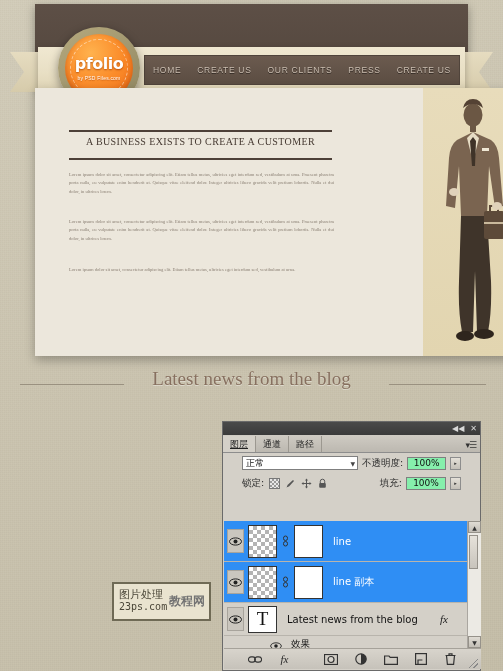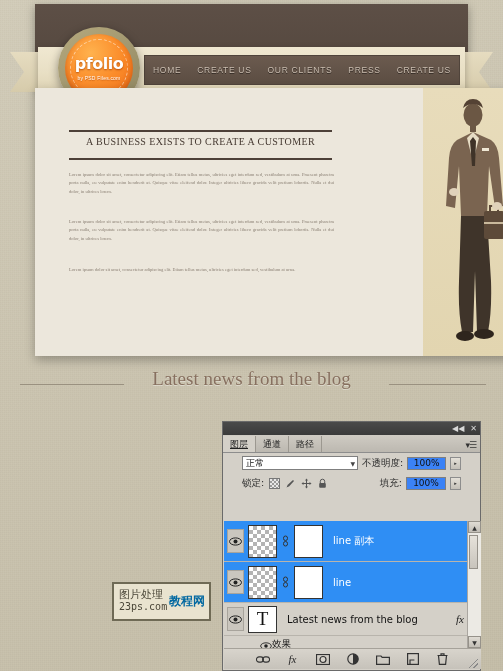--- a/index.html
+++ b/index.html
@@ -91,21 +91,21 @@
     font-family:"Liberation Serif",serif;font-size:19px;color:#87705f;
     text-shadow:0 1px 0 rgba(255,255,255,.4);}
 
   
   #watermark{position:absolute;left:112px;top:582px;width:99px;height:39px;
     background:#e9e3cf;border:2px solid #6f6a55;box-sizing:border-box;}
   #wm-a{position:absolute;left:5px;top:3px;font-size:11px;color:#4a4638;
     font-family:"DejaVu Sans",sans-serif;letter-spacing:0;}
   #wm-b{position:absolute;left:5px;top:17px;font-size:10px;color:#4a4638;
     font-family:"DejaVu Sans Mono",monospace;}
-  #wm-c{position:absolute;left:55px;top:9px;font-size:12px;color:#0369a1;
+  #wm-c{position:absolute;left:55px;top:9px;font-size:12px;color:#737373;
     font-family:Liberation Serif, serif;font-weight:bold;}
 
   
   #ps{position:absolute;left:222px;top:421px;width:259px;height:250px;
     background:#d4d0c8;border:1px solid #6a6a6a;box-sizing:border-box;
     font-family:"DejaVu Sans",sans-serif;}
   #ps-titlebar{height:13px;background:linear-gradient(180deg,#4a4a4a,#3a3a3a);
     display:flex;align-items:center;justify-content:flex-end;padding-right:3px;gap:6px;}
   .ps-tb-icon{color:#d8d8d8;font-size:8px;line-height:1;cursor:pointer;}
 
@@ -117,21 +117,21 @@
   #ps-menu-btn{position:absolute;right:4px;bottom:2px;font-size:9px;color:#333;cursor:pointer;
     letter-spacing:-1px;}
 
   .ps-row{display:flex;align-items:center;height:20px;padding:0 19px;gap:4px;
     background:#d4d0c8;}
   .ps-label{font-size:9.5px;color:#2a2a2a;white-space:nowrap;}
   #blend-select{flex:0 0 116px;height:14px;background:#fff;border:1px solid #7f7f7f;
     display:flex;align-items:center;justify-content:space-between;padding:0 2px 0 3px;
     font-size:9px;color:#111;cursor:pointer;box-sizing:border-box;}
   .caret{font-size:6px;color:#444;}
-  .ps-numbox{width:40px;height:13px;background:#3b82f6;border:1px solid #7f7f7f;
+  .ps-numbox{width:40px;height:13px;background:#86efac;border:1px solid #7f7f7f;
     font-size:9px;color:#111;display:flex;align-items:center;justify-content:center;
     box-sizing:border-box;cursor:text;}
   .ps-stepper{width:11px;height:13px;background:linear-gradient(180deg,#e4e0d8,#c4c0b8);
     border:1px solid #8d8d8d;display:flex;align-items:center;justify-content:center;
     font-size:5px;color:#333;cursor:pointer;box-sizing:border-box;}
 
   .lockicon{width:12px;height:12px;display:flex;align-items:center;justify-content:center;
     cursor:pointer;}
   .checker{width:9px;height:9px;
     background-image:linear-gradient(45deg,#9a9a9a 25%,transparent 25%,transparent 75%,#9a9a9a 75%),
@@ -150,22 +150,22 @@
   .thumb{width:29px;height:33px;border:1px solid #333;box-sizing:border-box;background:#fff;}
   .thumb.chk{background-image:linear-gradient(45deg,#b4b4b4 25%,transparent 25%,transparent 75%,#b4b4b4 75%),
                      linear-gradient(45deg,#b4b4b4 25%,#fff 25%,#fff 75%,#b4b4b4 75%);
     background-size:8px 8px;background-position:0 0,4px 4px;}
   .thumb.txt{display:flex;align-items:center;justify-content:center;
     font-family:"Liberation Serif",serif;font-size:19px;color:#111;}
   .linkchain{width:9px;display:flex;align-items:center;justify-content:center;}
   .lname{font-size:10px;color:#111;flex:1;margin-left:6px;white-space:nowrap;}
   .layer.sel .lname{color:#fff;}
   .fx{font-family:"Liberation Serif",serif;font-style:italic;font-size:11px;color:#222;
-    margin-right:0;}
-  .sublayer{display:flex;align-items:center;height:17px;padding-left:36px;gap:0;
+    margin-right:16px;}
+  .sublayer{display:flex;align-items:center;height:17px;padding-left:46px;gap:9px;
     border-bottom:1px solid #c4c0b8;}
   .sublayer .snm{font-size:9.5px;color:#111;}
 
   #ps-scroll{width:13px;background:#d4d0c8;border-left:1px solid #aaa6a0;
     display:flex;flex-direction:column;}
   .sbtn{height:12px;background:linear-gradient(180deg,#e0dcd4,#c2beb6);
     border:1px solid #96928a;box-sizing:border-box;display:flex;align-items:center;
     justify-content:center;font-size:6px;color:#333;cursor:pointer;}
   #sb-track{flex:1;background:#eceae4;position:relative;}
   #sb-thumb{position:absolute;left:1px;top:2px;width:9px;height:34px;
@@ -313,39 +313,39 @@
             </svg>
         </span>
         <span class="thumb chk"></span>
         <span class="linkchain">
           <svg width="7" height="12" viewBox="0 0 7 12">
               <rect x="1.5" y="1" width="4" height="4.5" rx="2" fill="none" stroke="#333" stroke-width="1"></rect>
               <rect x="1.5" y="6.5" width="4" height="4.5" rx="2" fill="none" stroke="#333" stroke-width="1"></rect>
             </svg>
         </span>
         <span class="thumb"></span>
-        <span class="lname">line 副本</span>
+        <span class="lname">line</span>
       </div>
 
       <div class="layer sel">
         <span class="eye">
           <svg width="13" height="9" viewBox="0 0 13 9">
               <ellipse cx="6.5" cy="4.5" rx="6" ry="3.6" fill="none" stroke="#222" stroke-width="1"></ellipse>
               <circle cx="6.5" cy="4.5" r="2" fill="#222"></circle>
             </svg>
         </span>
         <span class="thumb chk"></span>
         <span class="linkchain">
           <svg width="7" height="12" viewBox="0 0 7 12">
               <rect x="1.5" y="1" width="4" height="4.5" rx="2" fill="none" stroke="#333" stroke-width="1"></rect>
               <rect x="1.5" y="6.5" width="4" height="4.5" rx="2" fill="none" stroke="#333" stroke-width="1"></rect>
             </svg>
         </span>
         <span class="thumb"></span>
-        <span class="lname">line</span>
+        <span class="lname">line 副本</span>
       </div>
 
       <div class="layer" style="height:32px">
         <span class="eye">
           <svg width="13" height="9" viewBox="0 0 13 9">
               <ellipse cx="6.5" cy="4.5" rx="6" ry="3.6" fill="none" stroke="#222" stroke-width="1"></ellipse>
               <circle cx="6.5" cy="4.5" r="2" fill="#222"></circle>
             </svg>
         </span>
         <span class="thumb txt" style="height:27px">T</span>

